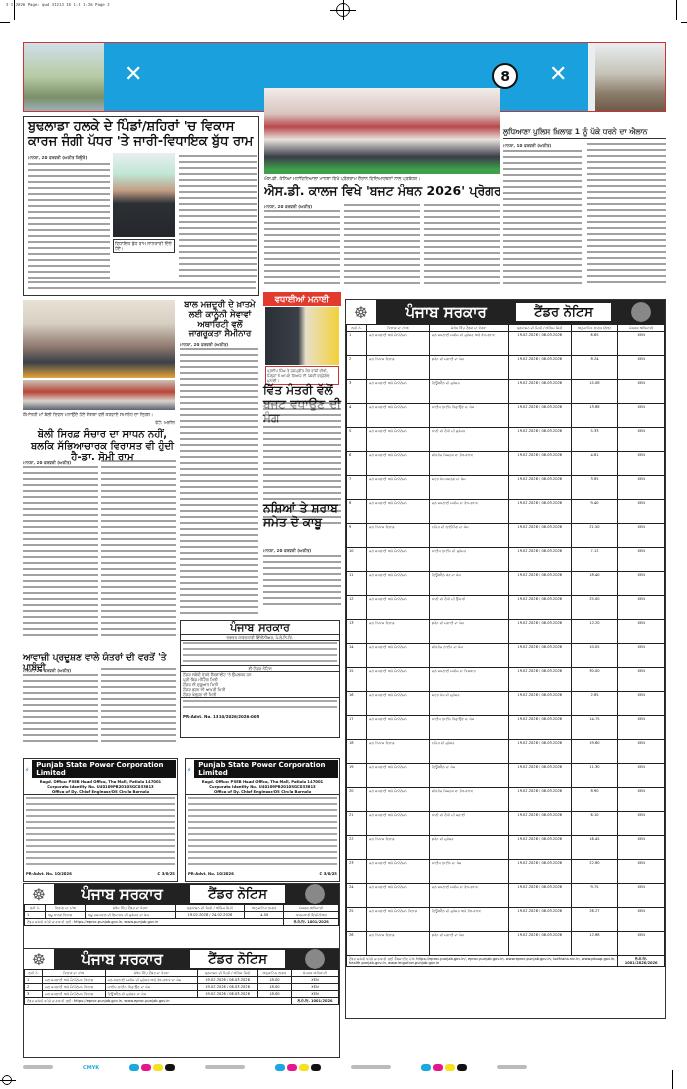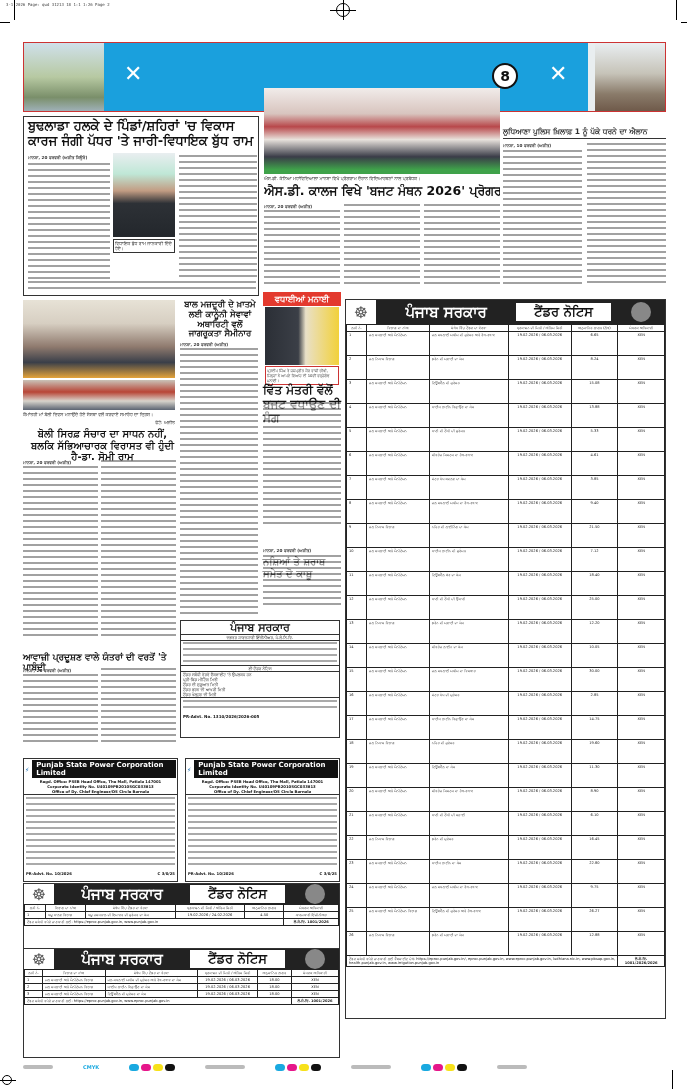--- a/index.html
+++ b/index.html
@@ -97,21 +97,21 @@
 </div>
 
 <div class="abs" style="left:263px;top:292px;width:78px;height:90px">
   <div class="abs" style="left:0;top:0;width:78px;height:14px;background:#e33a2e;color:#fff;font-size:8.5px;font-weight:bold;text-align:center;line-height:14px">ਵਧਾਈਆਂ ਮਨਾਈ</div>
   <div class="abs photo" style="left:2px;top:15px;width:74px;height:58px;background:linear-gradient(90deg,#2b2f36 0,#3b3f47 45%,#e9e0c8 55%,#f2d13a 100%)"></div>
   <div class="abs caption" style="left:2px;top:74px;width:74px;font-size:3.8px;border:0.6px solid #c33;padding:1px">ਪ੍ਰਦੀਪ ਸਿੰਘ ਤੇ ਜਸਪ੍ਰੀਤ ਕੌਰ ਵਾਸੀ ਭੀਖੀ, ਜਿਨ੍ਹਾਂ ਨੇ ਆਪਣੇ ਵਿਆਹ ਦੀ 10ਵੀਂ ਵਰ੍ਹੇਗੰਢ ਮਨਾਈ।</div>
 </div>
 <div class="abs headline" style="left:263px;top:384px;width:78px;font-size:12px">ਵਿੱਤ ਮੰਤਰੀ ਵੱਲੋਂ ਬਜਟ ਵਧਾਉਣ ਦੀ ਮੰਗ</div>
 <div class="abs txtlines" style="left:263px;top:402px;width:78px;height:126px;opacity:.55"></div>
 
-<div class="abs headline" style="left:263px;top:556px;width:78px;font-size:10px">ਨਸ਼ਿਆਂ ਤੇ ਸ਼ਰਾਬ ਸਮੇਤ ਦੋ ਕਾਬੂ</div>
+<div class="abs headline" style="left:263px;top:502px;width:78px;font-size:12px">ਨਸ਼ਿਆਂ ਤੇ ਸ਼ਰਾਬ ਸਮੇਤ ਦੋ ਕਾਬੂ</div>
 <div class="abs txt" style="left:263px;top:548px;width:78px;font-weight:bold">ਮਾਨਸਾ, 20 ਫਰਵਰੀ (ਅਜੀਤ)</div>
 <div class="abs txtlines" style="left:263px;top:555px;width:78px;height:50px;opacity:.55"></div>
 
 <div class="abs headline" style="left:30px;top:428px;width:145px;font-size:10px;text-align:center">ਬੋਲੀ ਸਿਰਫ਼ ਸੰਚਾਰ ਦਾ ਸਾਧਨ ਨਹੀਂ, ਬਲਕਿ ਸੱਭਿਆਚਾਰਕ ਵਿਰਾਸਤ ਵੀ ਹੁੰਦੀ ਹੈ-ਡਾ. ਸੋਮੀ ਰਾਮ</div>
 <div class="abs txt" style="left:23px;top:460px;width:75px;font-weight:bold">ਮਾਨਸਾ, 20 ਫਰਵਰੀ (ਅਜੀਤ)</div>
 <div class="abs txtlines" style="left:23px;top:466px;width:75px;height:170px;opacity:.55"></div>
 <div class="abs txtlines" style="left:101px;top:460px;width:75px;height:176px;opacity:.55"></div>
 
 <div class="abs box" style="left:180px;top:620px;width:160px;height:118px">
   <div style="font-size:11px;font-weight:bold;text-align:center;border-bottom:0.6px solid #333">ਪੰਜਾਬ ਸਰਕਾਰ</div>

